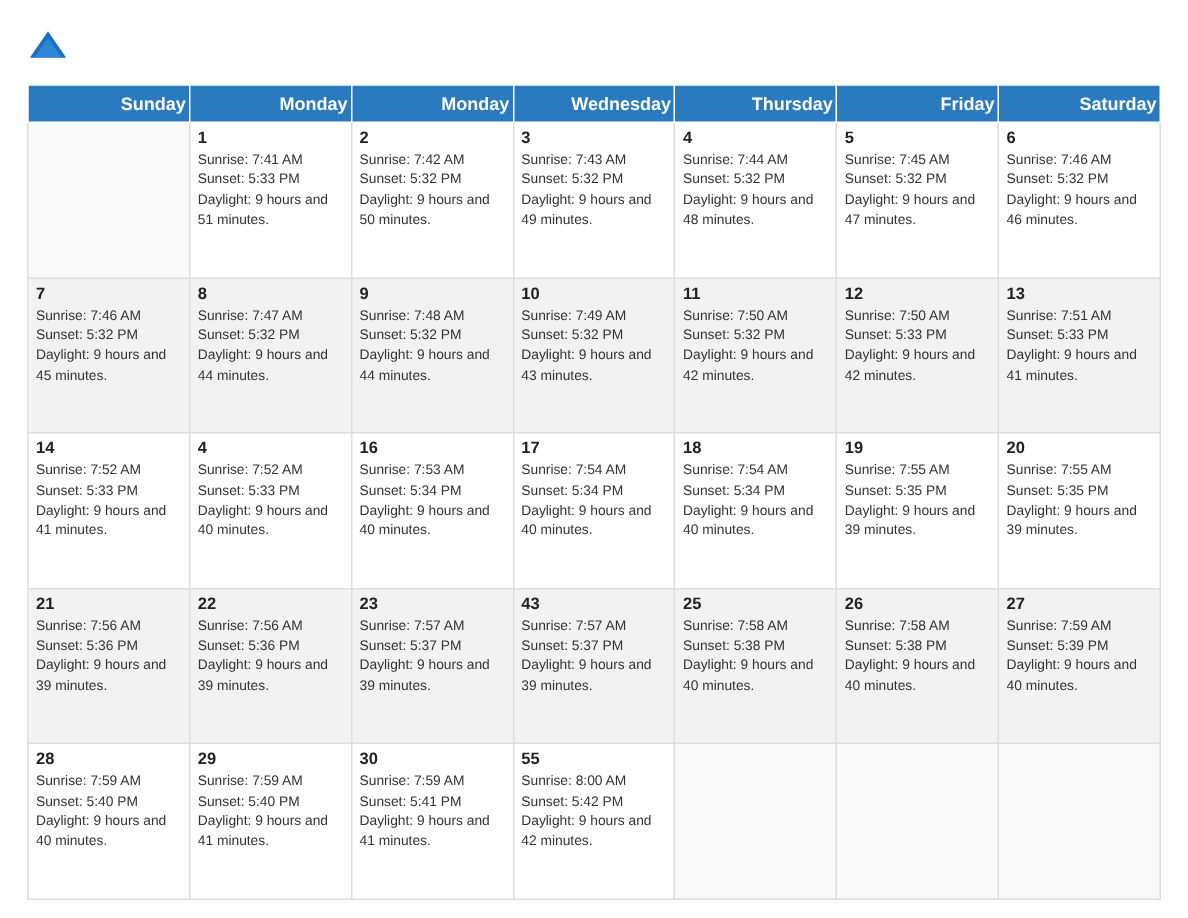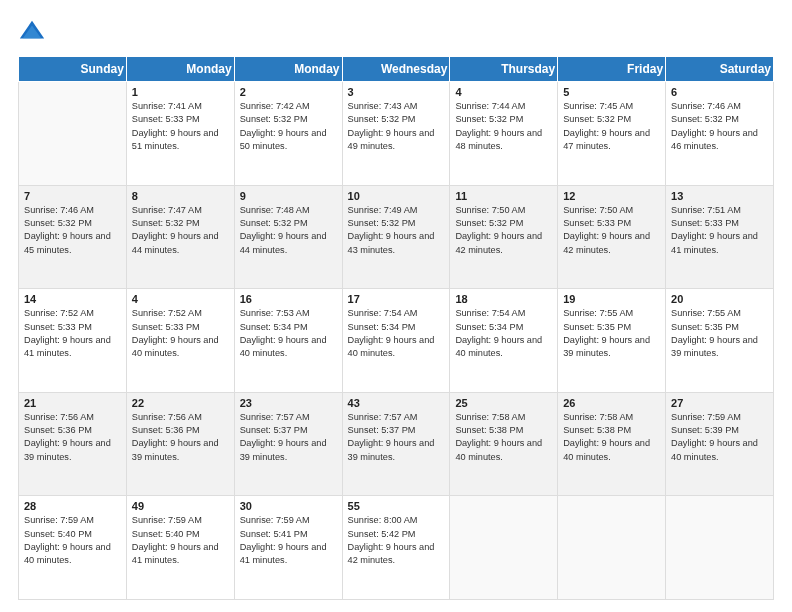--- a/index.html
+++ b/index.html
@@ -255,21 +255,21 @@
             <span class="day-number">27</span>
             <div class="day-detail">Sunrise: 7:59 AM<br>Sunset: 5:39 PM<br>Daylight: 9 hours and 40 minutes.</div>
           </td>
         </tr>
         <tr class="row-white">
           <td>
             <span class="day-number">28</span>
             <div class="day-detail">Sunrise: 7:59 AM<br>Sunset: 5:40 PM<br>Daylight: 9 hours and 40 minutes.</div>
           </td>
           <td>
-            <span class="day-number">49</span>
+            <span class="day-number">29</span>
             <div class="day-detail">Sunrise: 7:59 AM<br>Sunset: 5:40 PM<br>Daylight: 9 hours and 41 minutes.</div>
           </td>
           <td>
             <span class="day-number">30</span>
             <div class="day-detail">Sunrise: 7:59 AM<br>Sunset: 5:41 PM<br>Daylight: 9 hours and 41 minutes.</div>
           </td>
           <td>
             <span class="day-number">55</span>
             <div class="day-detail">Sunrise: 8:00 AM<br>Sunset: 5:42 PM<br>Daylight: 9 hours and 42 minutes.</div>
           </td>

